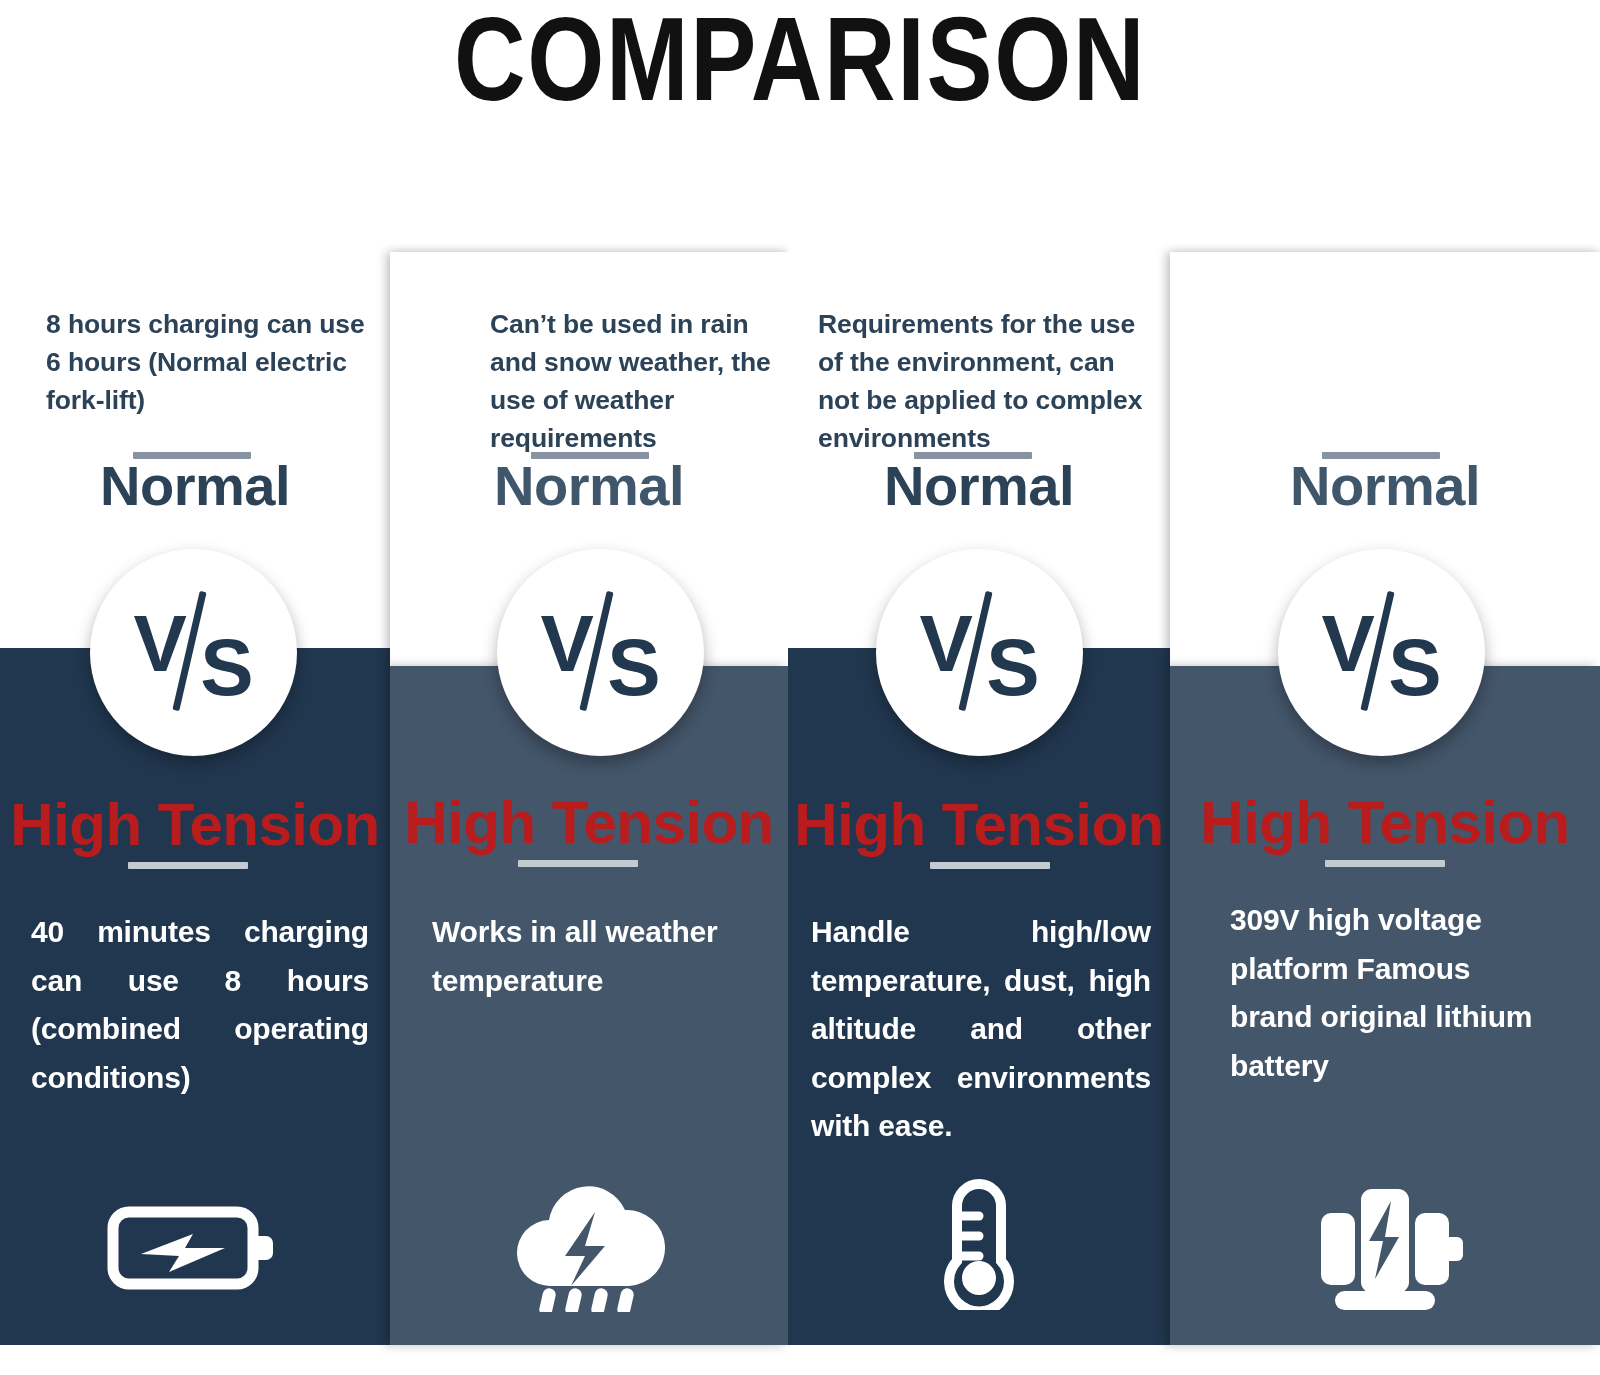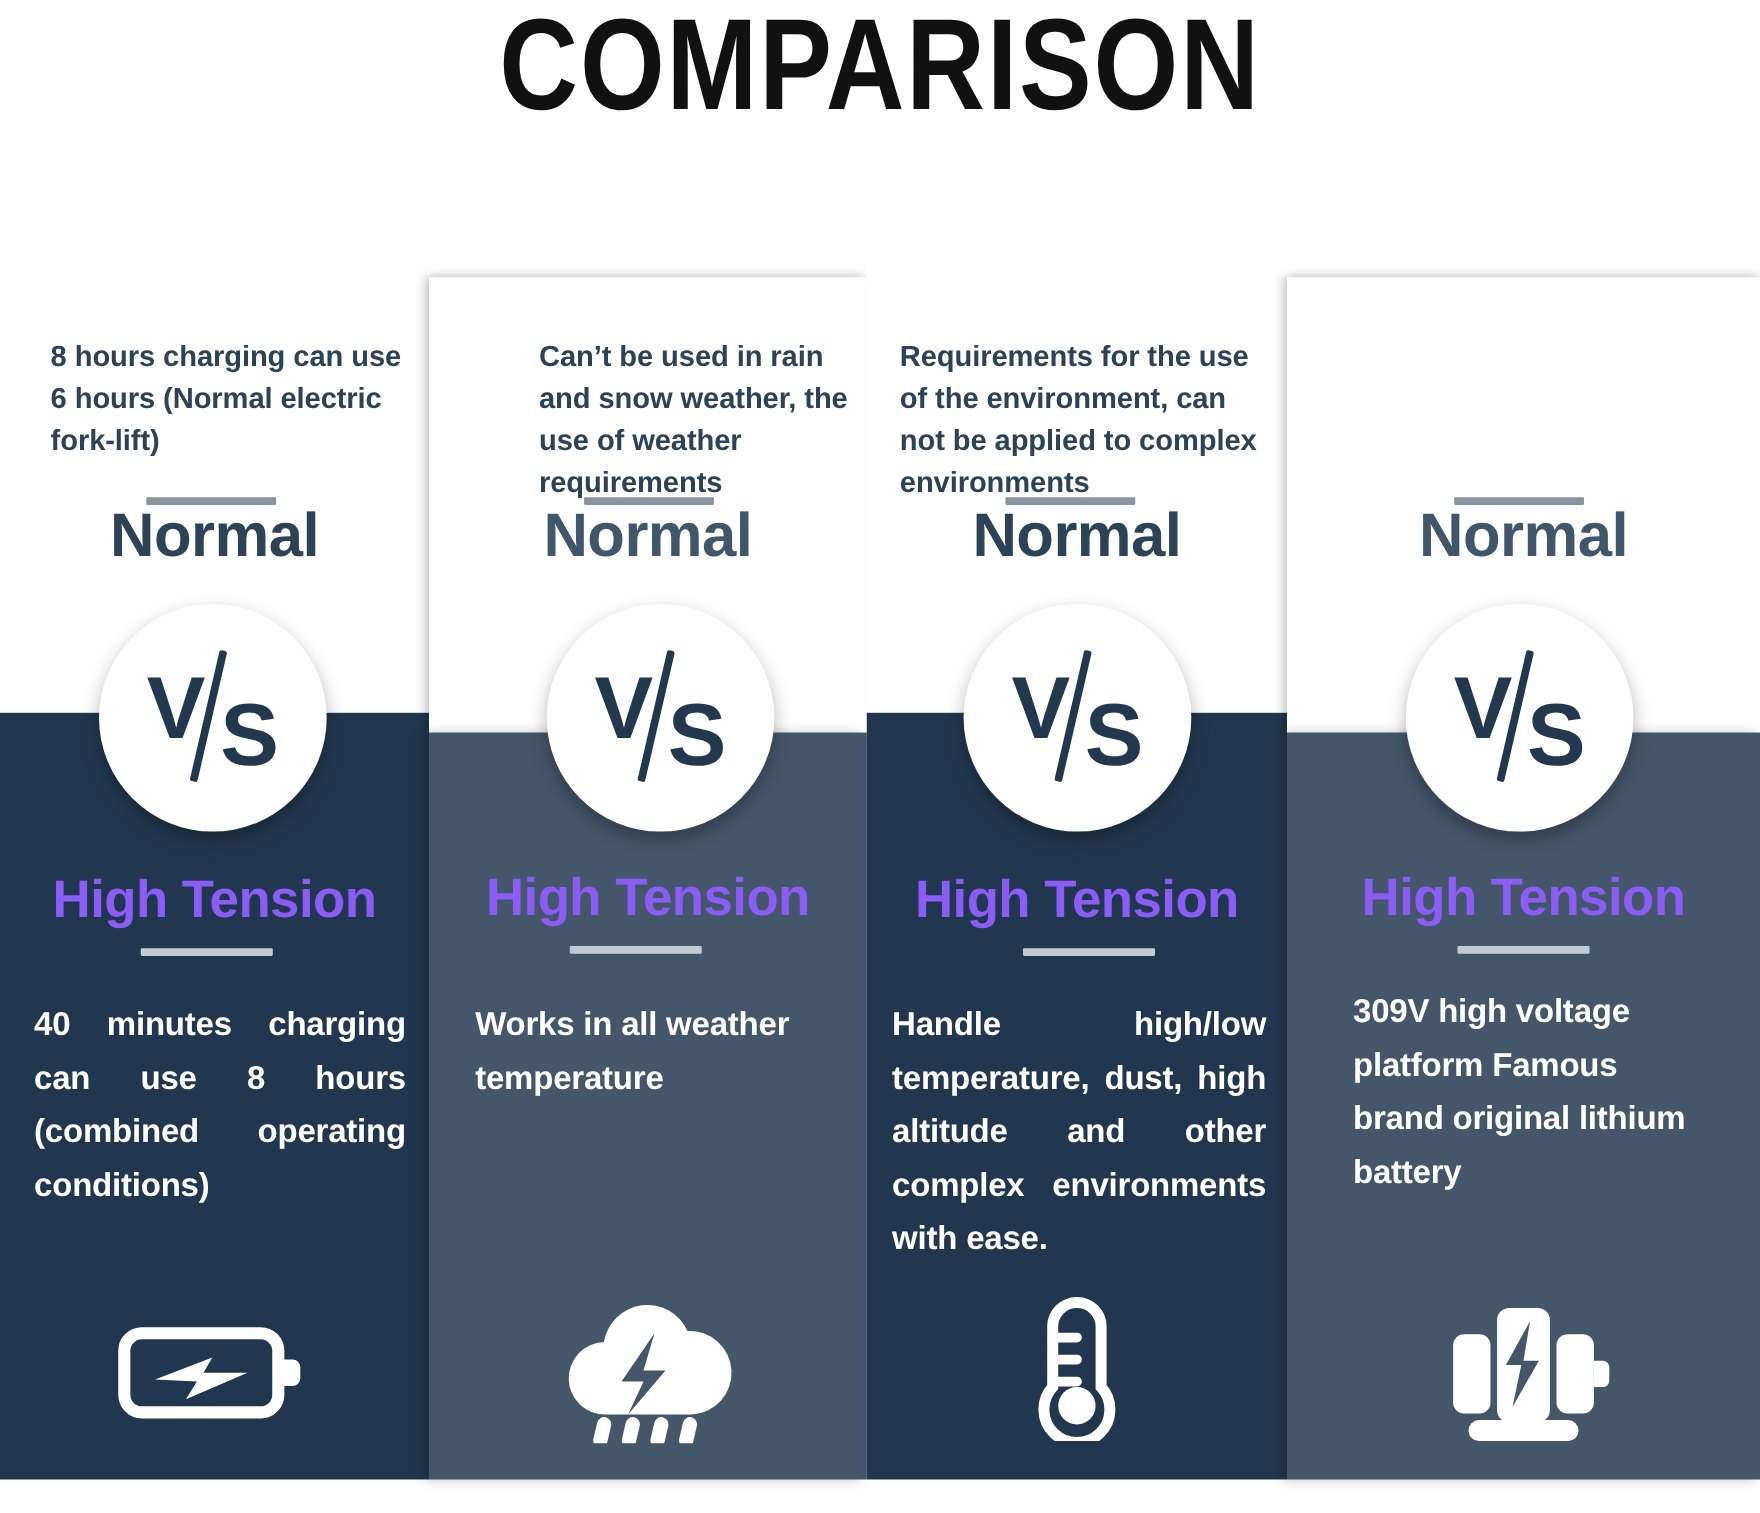--- a/index.html
+++ b/index.html
@@ -136,22 +136,22 @@
     background: #22384f;
     transform: rotate(13deg);
     border-radius: 2px;
   }
 
   
   .ht-label {
     position: absolute;
     width: 100%;
     text-align: center;
-    color: #8b5cf6;
-    font-size: 48px;
+    color: #b91c1c;
+    font-size: 60px;
     font-weight: bold;
     line-height: 1;
     letter-spacing: -0.5px;
   }
   .ht-rule {
     position: absolute;
     height: 7px;
     width: 120px;
     background: #c3cad2;
     border-radius: 1px;

